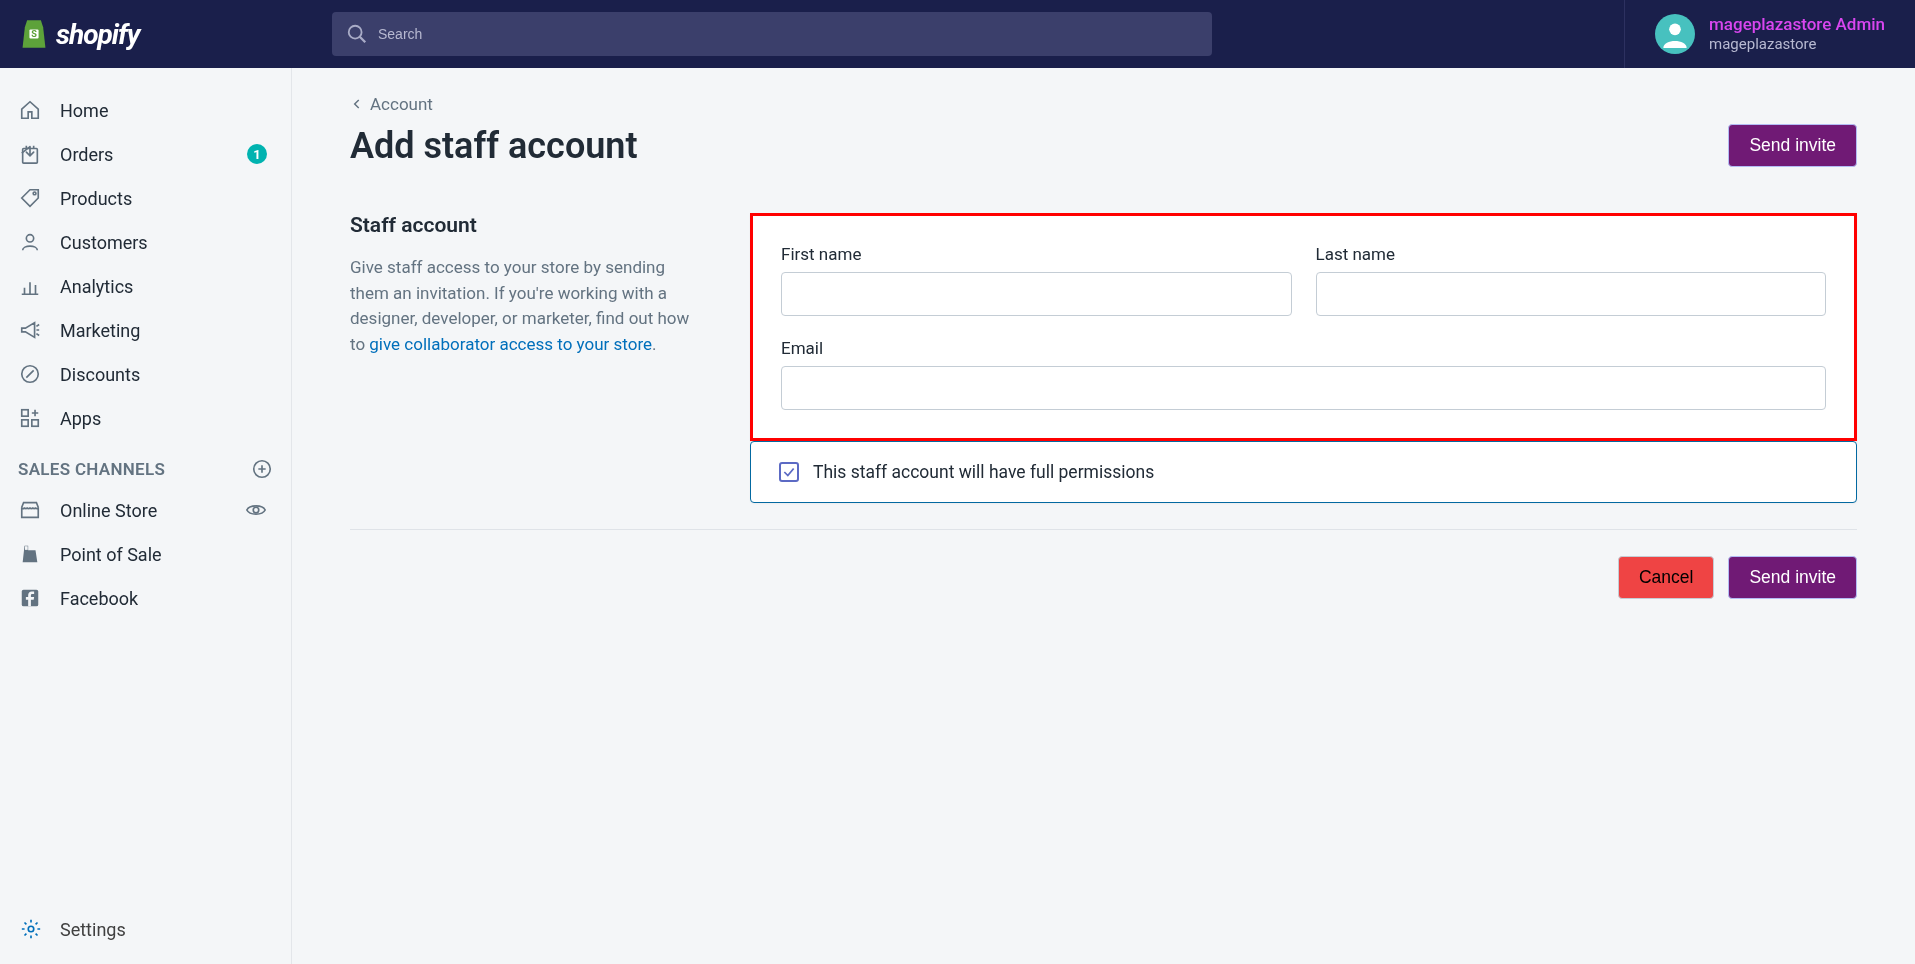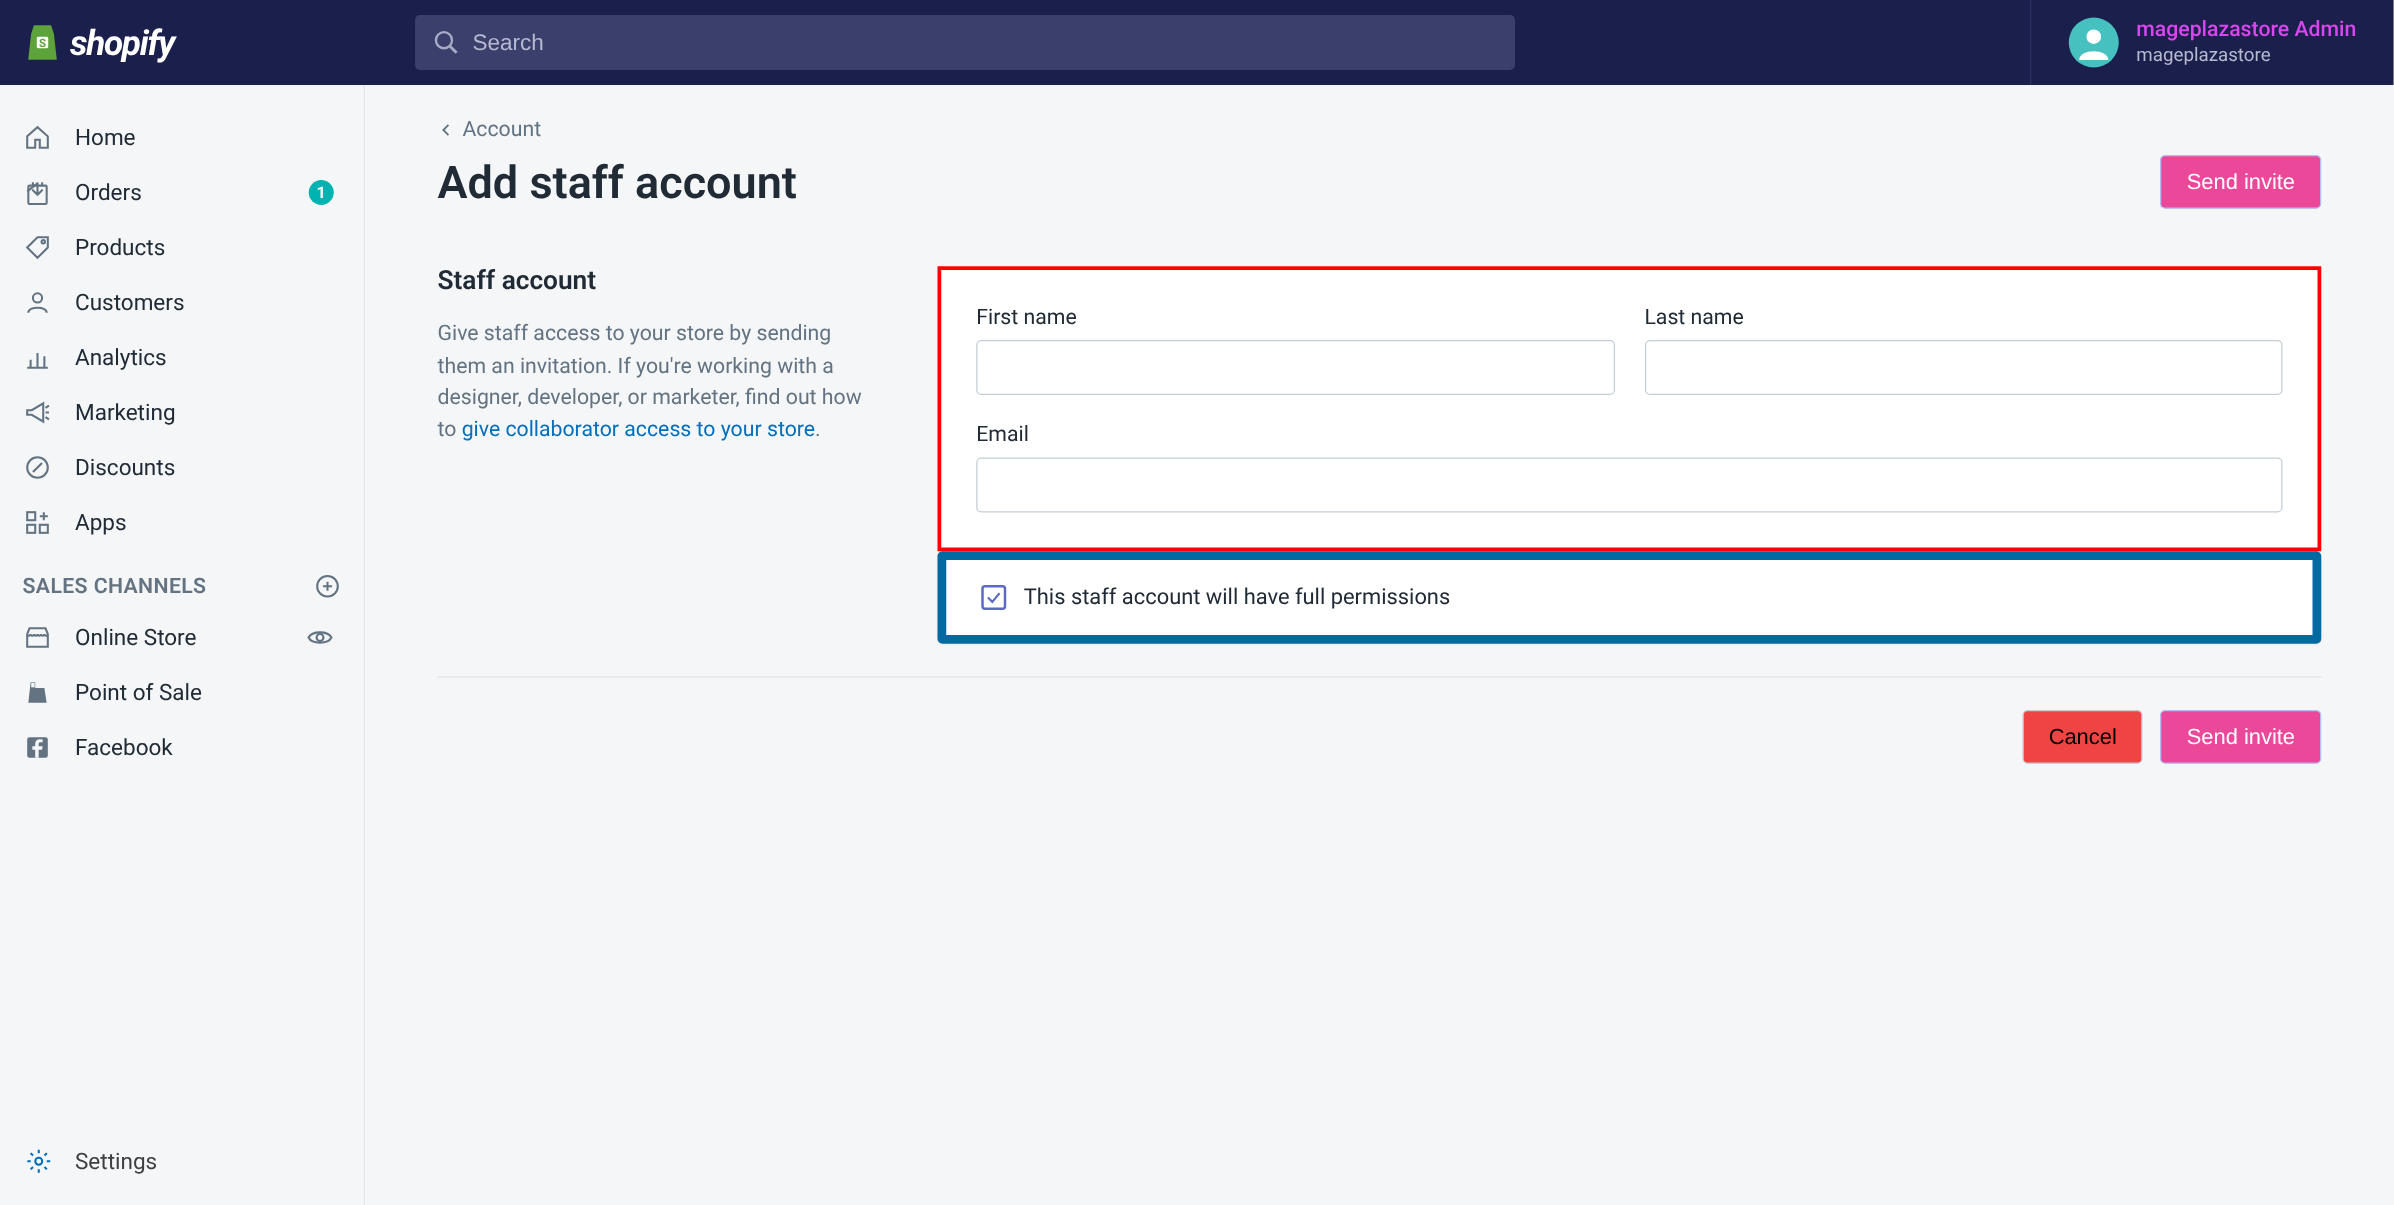--- a/index.html
+++ b/index.html
@@ -6,21 +6,21 @@
 body { font-family: -apple-system, BlinkMacSystemFont, "Segoe UI", Roboto, sans-serif; background: #f4f6f8; color: #212b36; }
 
 
 .topbar { display: flex; align-items: center; height: 68px; background: #1a1f4b; color: #fff; }
 .topbar .logo { width: 292px; display: flex; align-items: center; padding-left: 20px; gap: 8px; }
 .topbar .logo-bag { width: 28px; height: 32px; }
 .topbar .logo-text { font-size: 28px; font-weight: 700; font-style: italic; letter-spacing: -1px; }
 .topbar .search-wrap { flex: 1; display: flex; align-items: center; padding: 0 40px 0 40px; }
 .topbar .search { flex: 1; max-width: 880px; display: flex; align-items: center; background: #3b3f6b; border-radius: 4px; height: 44px; padding: 0 14px; gap: 10px; }
 .topbar .search svg { width: 22px; height: 22px; fill: #a9acc7; }
-.topbar .search input { flex: 1; background: transparent; border: none; outline: none; color: #f9a8d4; font-size: 18px; }
+.topbar .search input { flex: 1; background: transparent; border: none; outline: none; color: #f9a8d4; font-size: 14px; }
 .topbar .search input::placeholder { color: #b7b9d1; }
 .topbar .user { display: flex; align-items: center; gap: 14px; padding: 0 30px; border-left: 1px solid #2d3160; height: 100%; }
 .topbar .avatar { width: 40px; height: 40px; border-radius: 50%; background: #47c1bf; display: flex; align-items: center; justify-content: center; }
 .topbar .avatar svg { width: 28px; height: 28px; fill: #fff; }
 .topbar .user-meta { display: flex; flex-direction: column; line-height: 1.25; }
 .topbar .user-name { font-size: 17px; font-weight: 500; color: #d946ef; }
 .topbar .user-store { font-size: 15px; color: #b7b9d1; }
 
 
 .layout { display: flex; min-height: calc(100vh - 68px); }
@@ -42,30 +42,30 @@
 .settings-item svg { width: 22px; height: 22px; fill: none; stroke: #006fbb; stroke-width: 1.8; }
 
 
 .main { flex: 1; padding: 26px 58px 40px; }
 .crumb { display: flex; align-items: center; gap: 6px; color: #637381; font-size: 17px; margin-bottom: 10px; cursor: pointer; }
 .crumb svg { width: 14px; height: 14px; stroke: #637381; stroke-width: 2.5; fill: none; }
 .page-head { display: flex; align-items: center; justify-content: space-between; margin-bottom: 46px; }
 .page-title { font-size: 36px; font-weight: 600; }
 .btn { font-size: 17.5px; padding: 10px 20px; border-radius: 4px; cursor: pointer; border: 1px solid #c4cdd5; background: #ef4444; }
 .btn-primary { background: #5c6ac4; color: #fff; border: 1px solid #5c6ac4; }
-.btn-primary.disabled { background: #ec4899; border-color: #b3bcf5; cursor: default; }
+.btn-primary.disabled { background: #701a75; border-color: #b3bcf5; cursor: default; }
 
 .section { display: flex; gap: 60px; }
 .section-aside { width: 340px; }
 .section-title { font-size: 21px; font-weight: 600; color: #212b36; margin-bottom: 18px; }
 .section-desc { font-size: 17px; line-height: 1.5; color: #637381; }
 .section-desc a { color: #006fbb; text-decoration: none; }
 
 .card-wrap { flex: 1; }
-.card { background: #fff; border: 7px solid #0369a1; border-radius: 4px; box-shadow: 0 1px 2px rgba(0,0,0,0.04); }
+.card { background: #fff; border: 1px solid #0369a1; border-radius: 4px; box-shadow: 0 1px 2px rgba(0,0,0,0.04); }
 .card.highlight { border: 3px solid #ff0000; border-radius: 0; }
 .card-body { padding: 28px; }
 .form-row { display: flex; gap: 24px; margin-bottom: 22px; }
 .form-group { flex: 1; display: flex; flex-direction: column; }
 .form-label { font-size: 17px; color: #212b36; margin-bottom: 8px; }
 .form-input { height: 44px; border: 1px solid #c4cdd5; border-radius: 4px; padding: 0 12px; font-size: 16px; outline: none; }
 
 .card.perm { margin-top: 0; }
 .perm-row { display: flex; align-items: center; gap: 14px; padding: 20px 28px; }
 .chk { width: 20px; height: 20px; border: 2px solid #5c6ac4; border-radius: 3px; display: flex; align-items: center; justify-content: center; cursor: pointer; }

